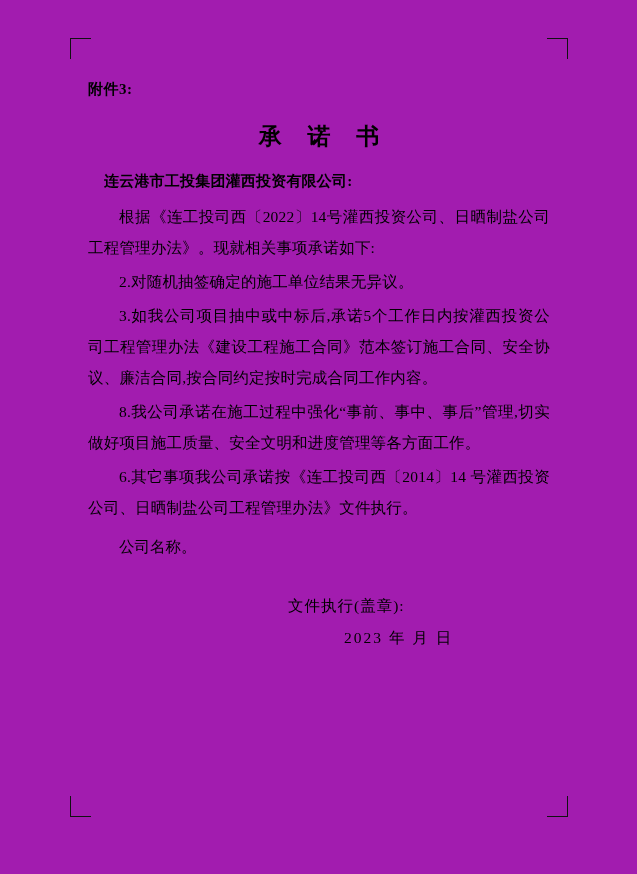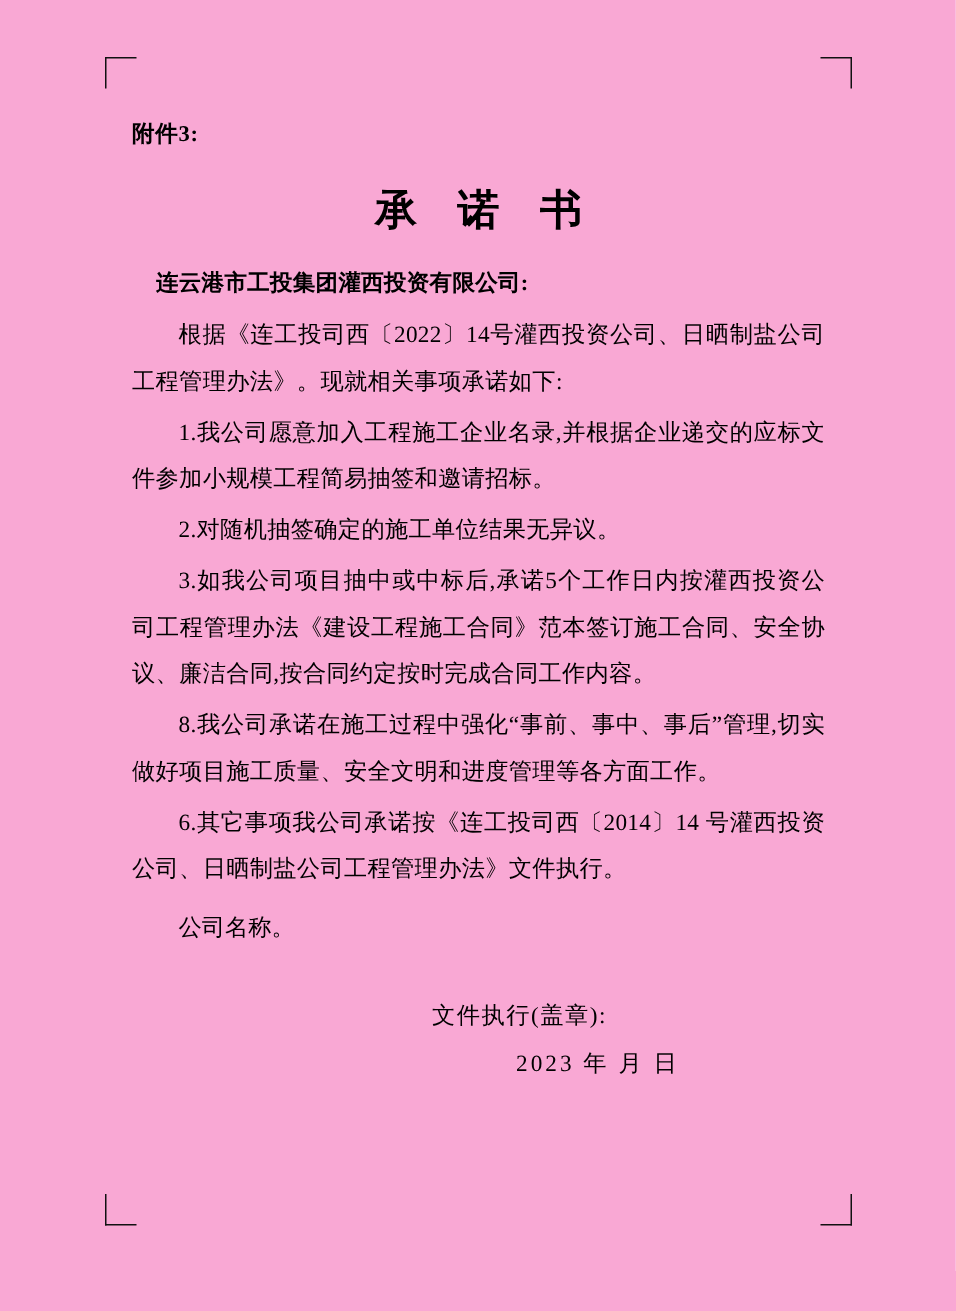--- a/index.html
+++ b/index.html
@@ -13,21 +13,21 @@
     font-family: "Liberation Serif", "DejaVu Serif", serif;
     color: #000000;
     overflow: hidden;
     position: relative;
   }
   .page {
     position: absolute;
     left: 0; top: 0;
     width: 637px;
     height: 874px;
-    background: #f9a8d4;
+    background: #a21caf;
     text-decoration: underline;
   }
   
   .crop {
     position: absolute;
     width: 20px;
     height: 20px;
   }
   .crop.tl { left: 70px;  top: 38px;  border-left: 1px solid #111; border-top: 1px solid #111; }
   .crop.tr { left: 547px; top: 38px;  border-right: 1px solid #111; border-top: 1px solid #111; }
@@ -42,21 +42,21 @@
   }
   .attachment-label {
     font-weight: bold;
     font-size: 15px;
     letter-spacing: 0.5px;
     margin: 0 0 22px 0;
   }
   .doc-title {
     text-align: center;
     font-weight: bold;
-    font-size: 28px;
+    font-size: 23px;
     letter-spacing: 10px;
     margin: 0 0 20px 0;
     padding-left: 10px;
   }
   .addressee {
     font-weight: bold;
     font-size: 15px;
     margin: 0 0 10px 16px;
     letter-spacing: 0.2px;
   }
@@ -97,21 +97,20 @@
 
   <div class="content">
 
     <p class="attachment-label">附件3:</p>
 
     <h1 class="doc-title">承 诺 书</h1>
 
     <p class="addressee">连云港市工投集团灌西投资有限公司:</p>
 
     <p class="para">根据《连工投司西〔2022〕14号灌西投资公司、日晒制盐公司工程管理办法》。现就相关事项承诺如下:</p>
-    <p class="para">1.我公司愿意加入工程施工企业名录,并根据企业递交的应标文件参加小规模工程简易抽签和邀请招标。</p>
     <p class="para">2.对随机抽签确定的施工单位结果无异议。</p>
     <p class="para">3.如我公司项目抽中或中标后,承诺5个工作日内按灌西投资公司工程管理办法《建设工程施工合同》范本签订施工合同、安全协议、廉洁合同,按合同约定按时完成合同工作内容。</p>
     <p class="para">8.我公司承诺在施工过程中强化“事前、事中、事后”管理,切实做好项目施工质量、安全文明和进度管理等各方面工作。</p>
     <p class="para">6.其它事项我公司承诺按《连工投司西〔2014〕14 号灌西投资公司、日晒制盐公司工程管理办法》文件执行。</p>
 
     <p class="closing">公司名称。</p>
 
     <div class="signature">
       <div>文件执行(盖章):</div>
       <div class="date">2023 年    月    日</div>

